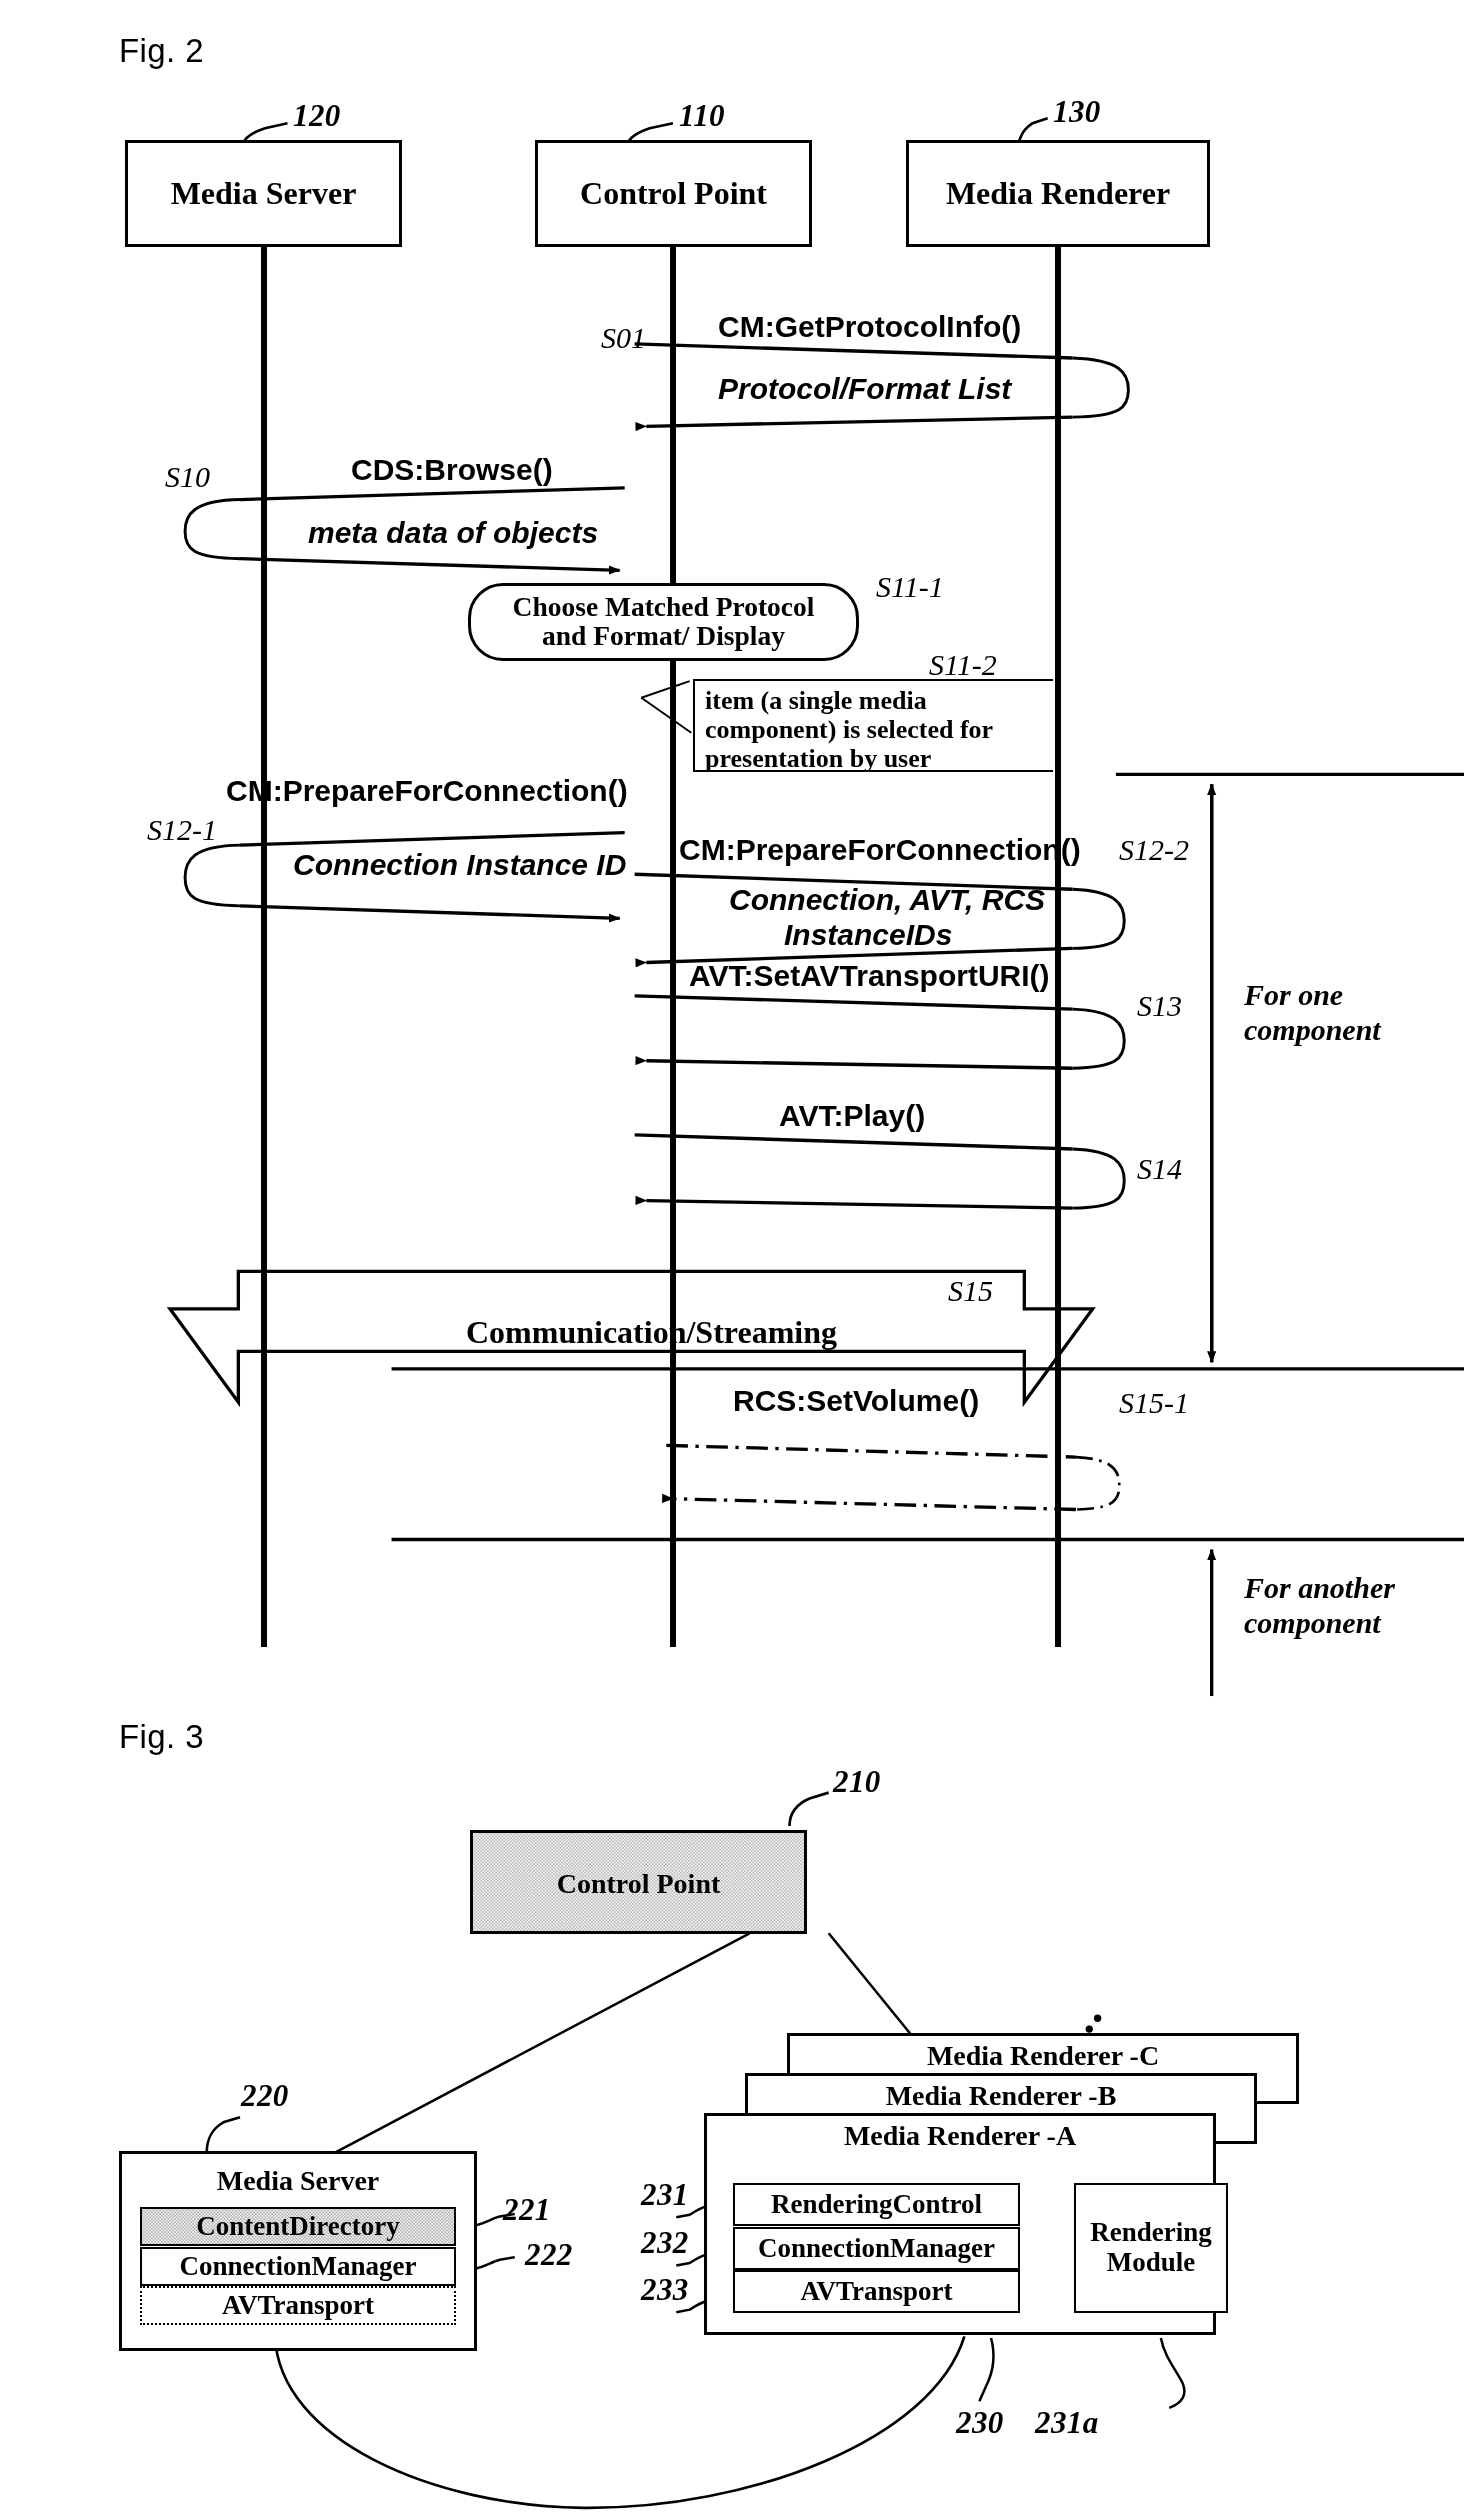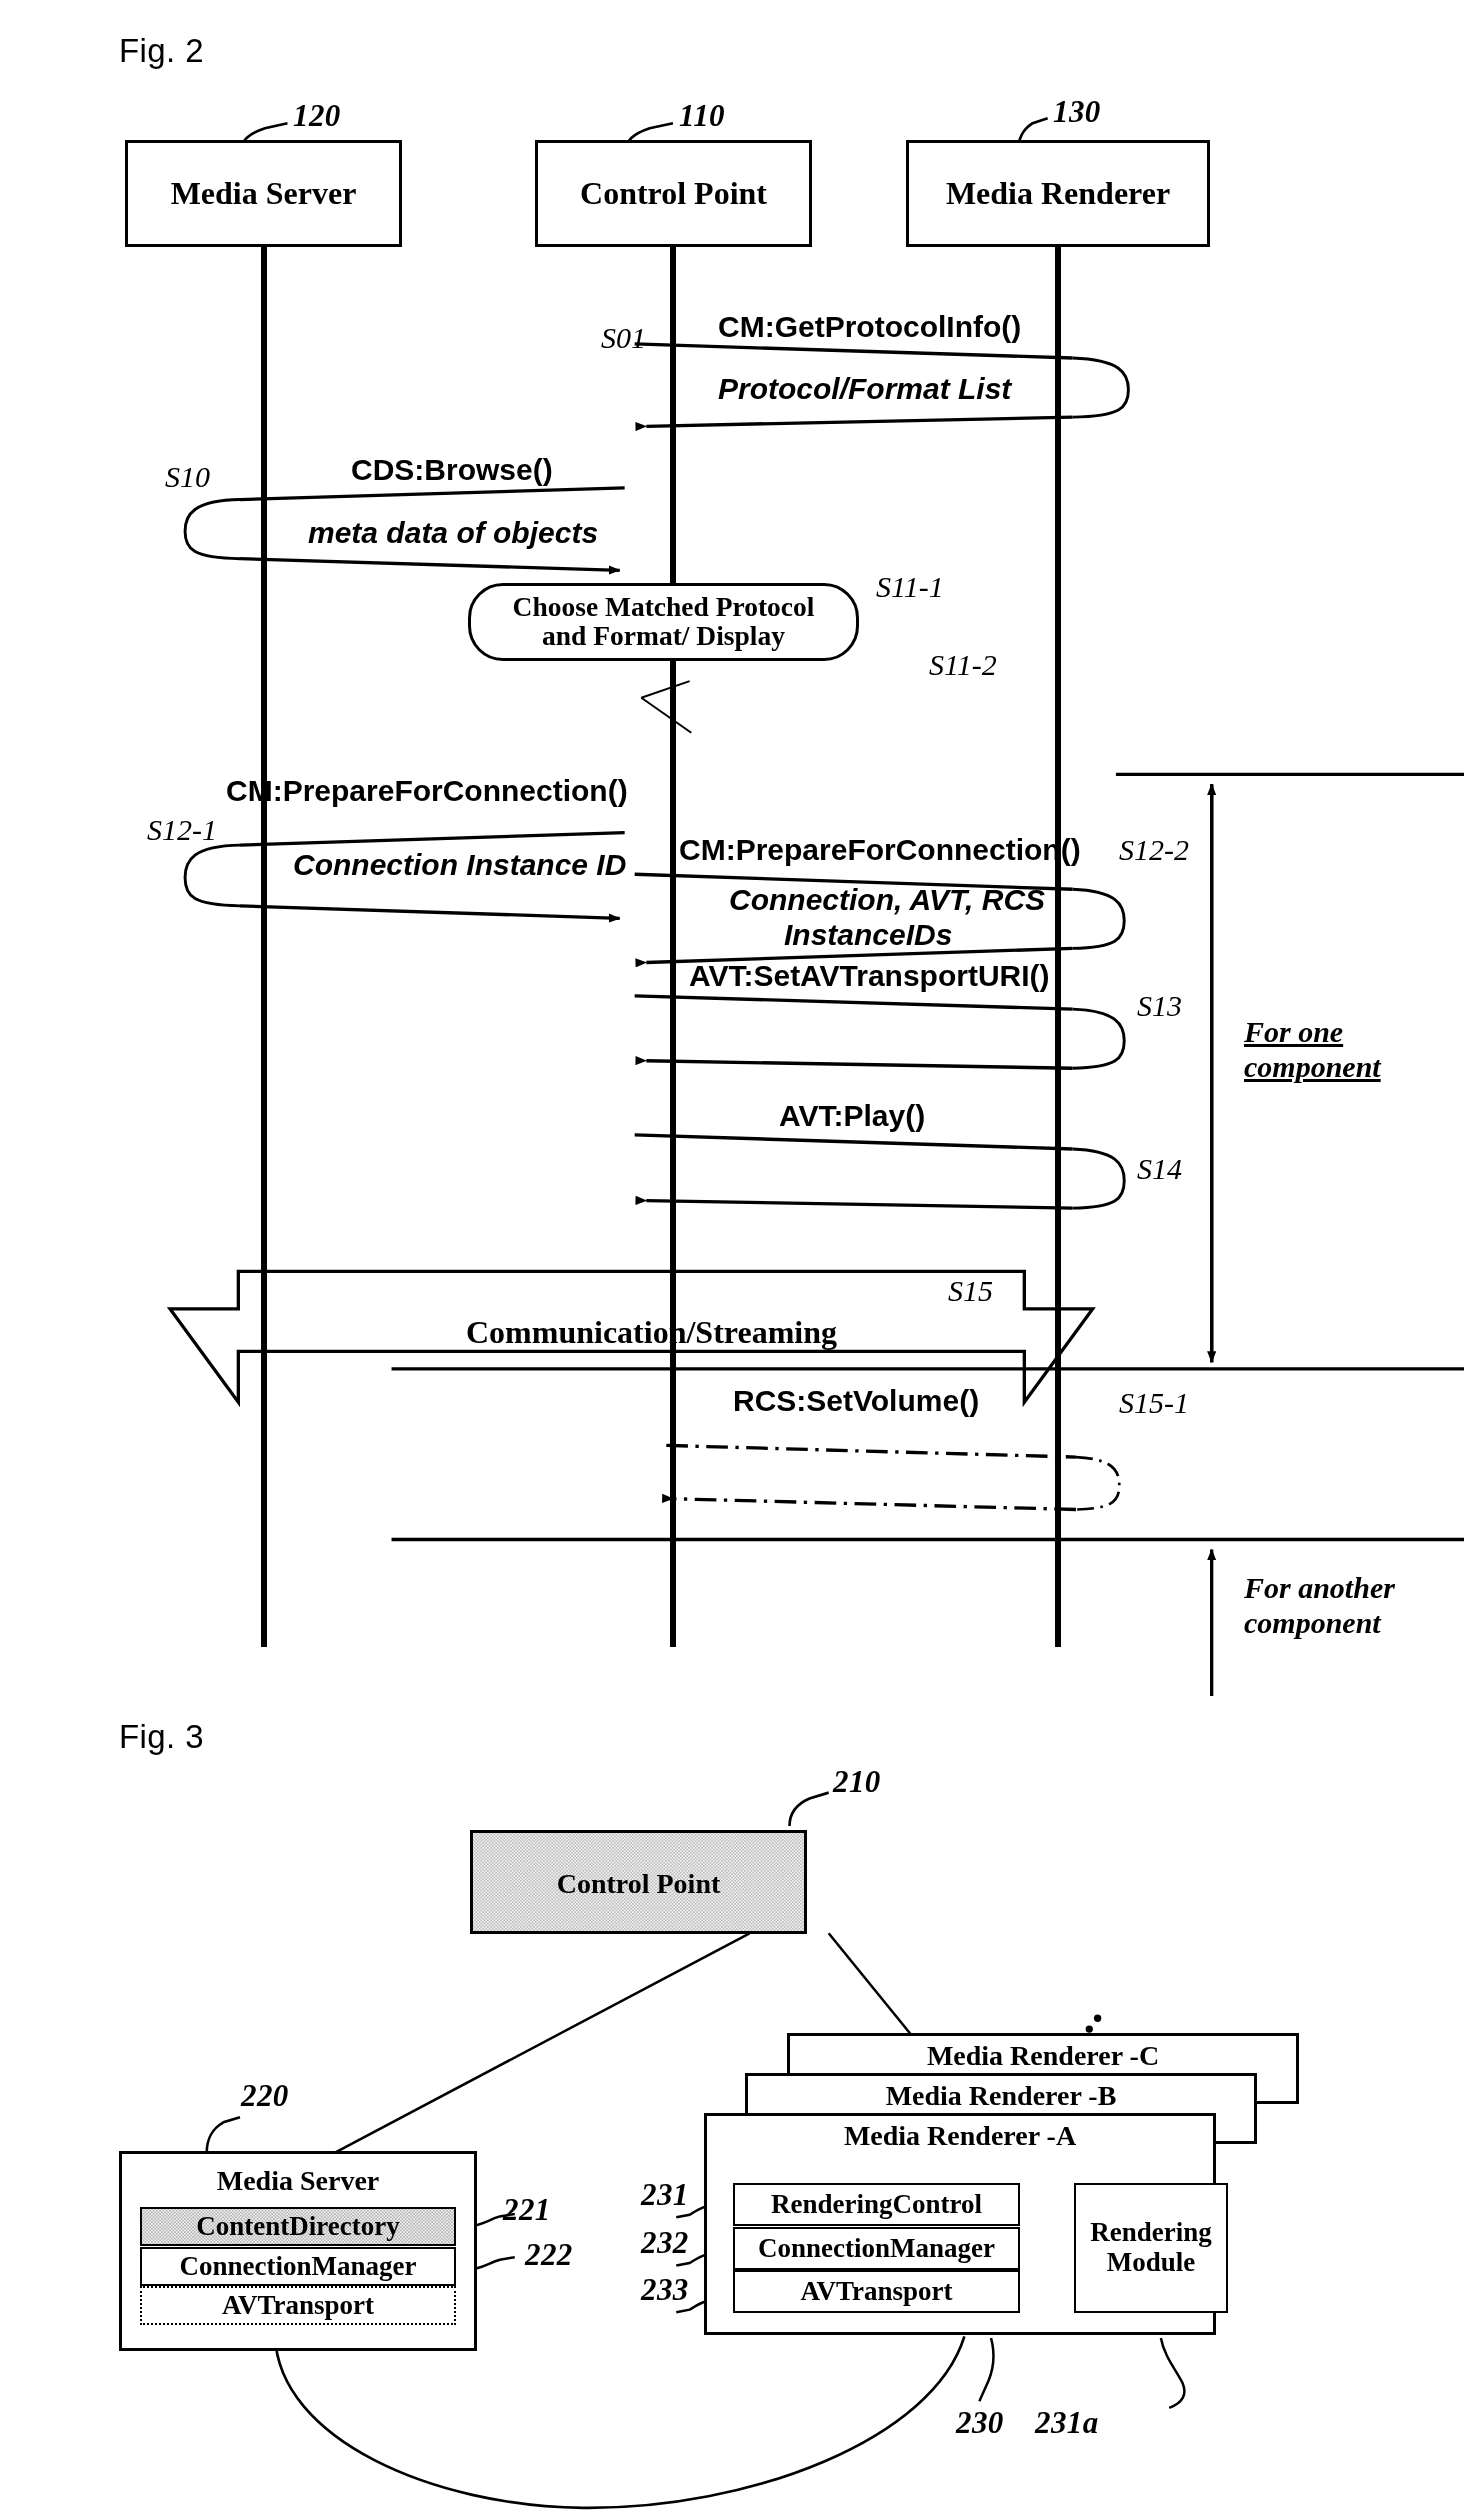--- a/index.html
+++ b/index.html
@@ -324,20 +324,25 @@
   <div class="msg-label" style="left:351px; top:453px;">CDS:Browse()</div>
   <div class="msg-label italic" style="left:308px; top:516px;">meta data of objects</div>
 
   <div class="step" style="left:876px; top:570px;">S11-1</div>
   <div class="bubble" style="left:468px; top:583px; width:391px; height:78px;">
     <span>Choose Matched Protocol</span>
     <span>and Format/ Display</span>
   </div>
 
   <div class="step" style="left:929px; top:648px;">S11-2</div>
+  <div class="note" style="left:693px; top:679px; width:360px; height:93px;">
+    <div>item (a single media</div>
+    <div>component) is selected for</div>
+    <div>presentation by user</div>
+  </div>
 
   <div class="step" style="left:147px; top:813px;">S12-1</div>
   <div class="msg-label" style="left:226px; top:774px;">CM:PrepareForConnection()</div>
   <div class="msg-label italic" style="left:293px; top:848px;">Connection Instance ID</div>
 
   <div class="step" style="left:1119px; top:833px;">S12-2</div>
   <div class="msg-label" style="left:679px; top:833px;">CM:PrepareForConnection()</div>
   <div class="msg-label italic" style="left:729px; top:883px;">Connection, AVT, RCS</div>
   <div class="msg-label italic" style="left:784px; top:918px;">InstanceIDs</div>
 
@@ -346,21 +351,21 @@
 
   <div class="step" style="left:1137px; top:1152px;">S14</div>
   <div class="msg-label" style="left:779px; top:1099px;">AVT:Play()</div>
 
   <div class="step" style="left:948px; top:1274px;">S15</div>
   <div class="stream-label" style="left:466px; top:1314px;">Communication/Streaming</div>
 
   <div class="step" style="left:1119px; top:1386px;">S15-1</div>
   <div class="msg-label" style="left:733px; top:1384px;">RCS:SetVolume()</div>
 
-  <div class="bracket-label" style="left:1244px; top:1014px;text-decoration:underline;">
+  <div class="bracket-label" style="left:1244px; top:977px;">
     <div>For one</div>
     <div>component</div>
   </div>
   <div class="bracket-label" style="left:1244px; top:1570px;">
     <div>For another</div>
     <div>component</div>
   </div>
 
   <div class="fig-caption" style="left:119px; top:1718px;">Fig. 3</div>
 

